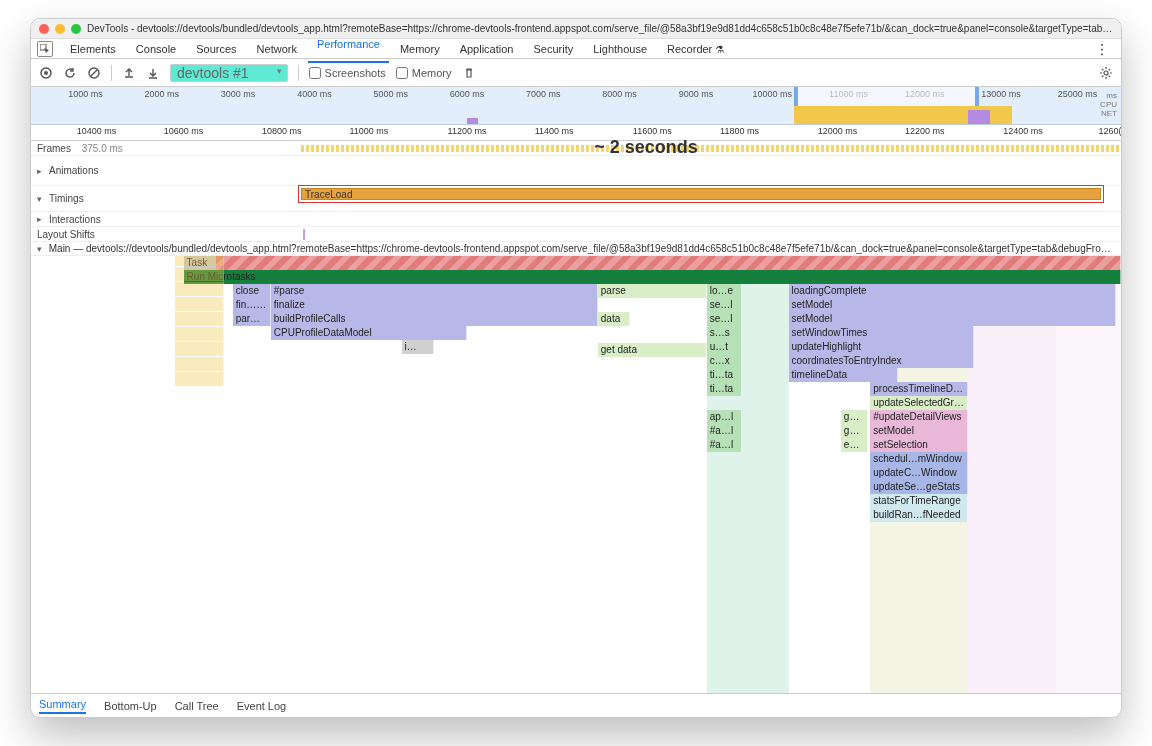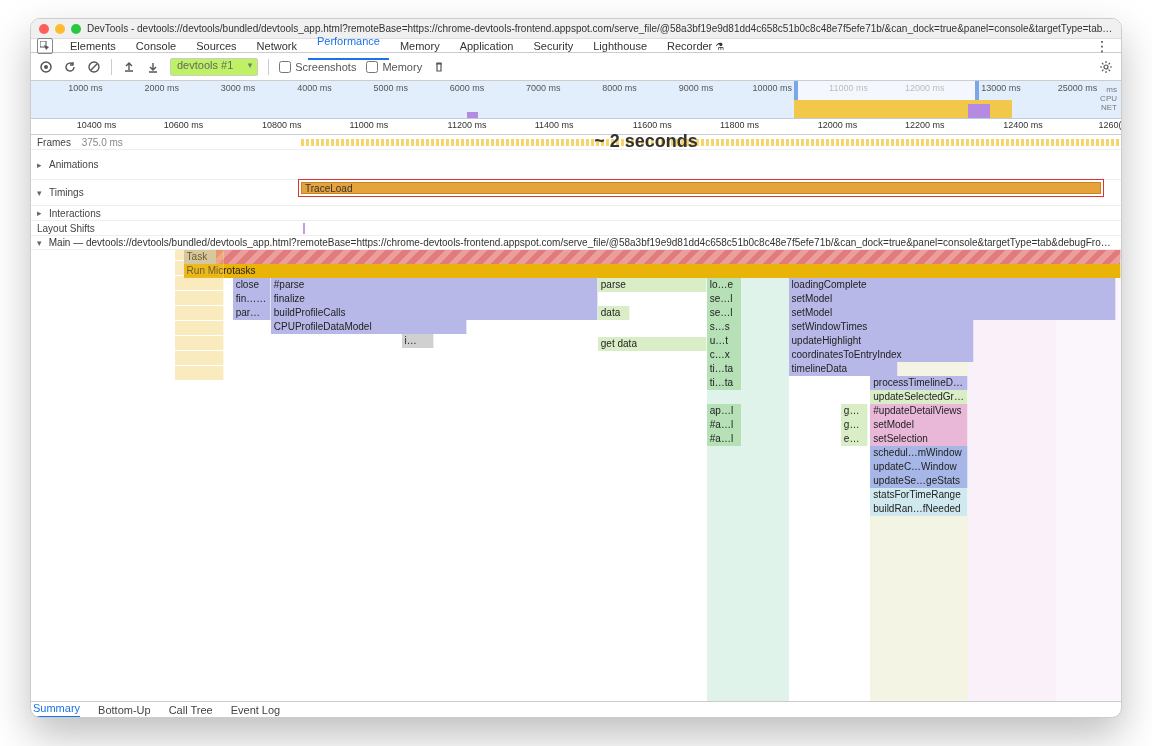--- a/index.html
+++ b/index.html
@@ -6,31 +6,31 @@
   body { background: #fff; width: 1152px; height: 746px; overflow: hidden; position: relative; }
   .window { position: absolute; left: 30px; top: 18px; width: 1092px; height: 700px; background:#fff; border-radius:10px; box-shadow: 0 18px 40px rgba(0,0,0,.25); border:1px solid #ccc; overflow:hidden; display:flex; flex-direction:column; }
 
   
   .titlebar { height: 20px; display:flex; align-items:center; padding:0 8px; background:#f0f0f0; border-bottom:1px solid #ddd; gap:6px; }
   .tl-dot { width:10px; height:10px; border-radius:50%; }
   .tl-red{background:#ff5f57}.tl-yel{background:#febc2e}.tl-grn{background:#28c840}
   .tl-title { font-size:10px; color:#333; white-space:nowrap; overflow:hidden; text-overflow:ellipsis; flex:1; }
 
   
-  .tabs { height:14px; display:flex; align-items:center; padding:0 6px; border-bottom:1px solid #ccc; gap:2px; font-size:11px; color:#333; }
+  .tabs { height:20px; display:flex; align-items:center; padding:0 6px; border-bottom:1px solid #ccc; gap:2px; font-size:11px; color:#333; }
   .inspect-icon { width:16px; height:16px; border:1px solid #888; border-radius:2px; display:flex; align-items:center; justify-content:center; margin-right:6px; position:relative; }
   .tab { padding:4px 9px; cursor:pointer; }
   .tab.active { color:#1a73e8; border-bottom:2px solid #1a73e8; padding-bottom:11px; }
   .kebab { margin-left:auto; padding:0 6px; font-size:14px; }
   .flask { font-size:10px; }
 
   
   .tbar { height:28px; display:flex; align-items:center; gap:10px; padding:0 8px; border-bottom:1px solid #ccc; font-size:11px; color:#555; }
   .ticon { width:14px; height:14px; display:inline-flex; align-items:center; justify-content:center; }
-  .profiles-dd { height:18px; border:1px solid #ccc; padding:0 24px 0 6px; font-size:11px; color:#666; position:relative; border-radius:2px; background:#bef264; }
+  .profiles-dd { height:18px; border:1px solid #ccc; padding:0 38px 0 6px; font-size:14px; color:#666; position:relative; border-radius:2px; background:#5eead4; }
   .profiles-dd:after{content:"▾"; position:absolute; right:5px; top:1px; color:#777; font-size:9px;}
   .chk { display:flex; align-items:center; gap:4px; }
   .chk input { width:12px; height:12px; }
   .gear { margin-left:auto; }
   .divider{width:1px;height:16px;background:#ccc;}
 
   
   .overview { position:relative; height:38px; background:#e3eefc; border-bottom:1px solid #bcd; }
   .ov-tick { position:absolute; top:2px; font-size:9px; color:#555; transform:translateX(-50%); }
   .ov-labels{position:absolute;right:4px;top:4px;font-size:8px;color:#777;text-align:right;line-height:9px;}
@@ -55,33 +55,33 @@
   .small-bar{position:absolute;height:11px;top:2px;}
   .thin{width:2px;}
 
   
   .flame-wrap{flex:1; overflow:hidden; position:relative;}
   .flame-header{padding:1px 6px; font-size:10px; color:#333; display:flex; align-items:center; gap:4px; border-bottom:1px solid #eee;}
   .flame{position:relative; height:100%; font-size:10px;}
   .fe{position:absolute;height:14px;line-height:14px;padding:0 3px;white-space:nowrap;overflow:hidden;text-overflow:ellipsis;border-right:1px solid rgba(255,255,255,.6);color:#222;}
   .task{background:#c9c9c9;}
   .taskred{background:linear-gradient(90deg,#c9c9c9 0 8%, #e57373 8% 100%) ; background-image:repeating-linear-gradient(135deg,#e57373 0 6px,#ef9a9a 6px 12px);}
-  .ytk{background:#eab308;}
+  .ytk{background:#15803d;}
   .blu{background:#b7b8e8;}
   .grnL{background:#d9eec7;}
   .grn{background:#b6e0b6;}
   .pnk{background:#e9b8d9;}
   .gry{background:#d0d0d0;}
   .cyanL{background:#cfe9ee;}
   .blu2{background:#a6b6e6;}
   .ghost{position:absolute;top:0;bottom:0;}
   .ghost-col{position:absolute;top:0;bottom:0;opacity:.28;}
 
   
-  .btabs{height:16px;border-top:1px solid #ccc;display:flex;align-items:center;gap:18px;padding:0 2px;font-size:11px;color:#444;}
+  .btabs{height:24px;border-top:1px solid #ccc;display:flex;align-items:center;gap:18px;padding:0 8px;font-size:11px;color:#444;}
   .btab.active{color:#1a73e8;border-bottom:2px solid #1a73e8;padding-bottom:2px;}
 </style>
 </head>
 <body>
 
 <div class="window">
 
   <div class="titlebar">
     <div class="tl-dot tl-red"></div>
     <div class="tl-dot tl-yel"></div>

